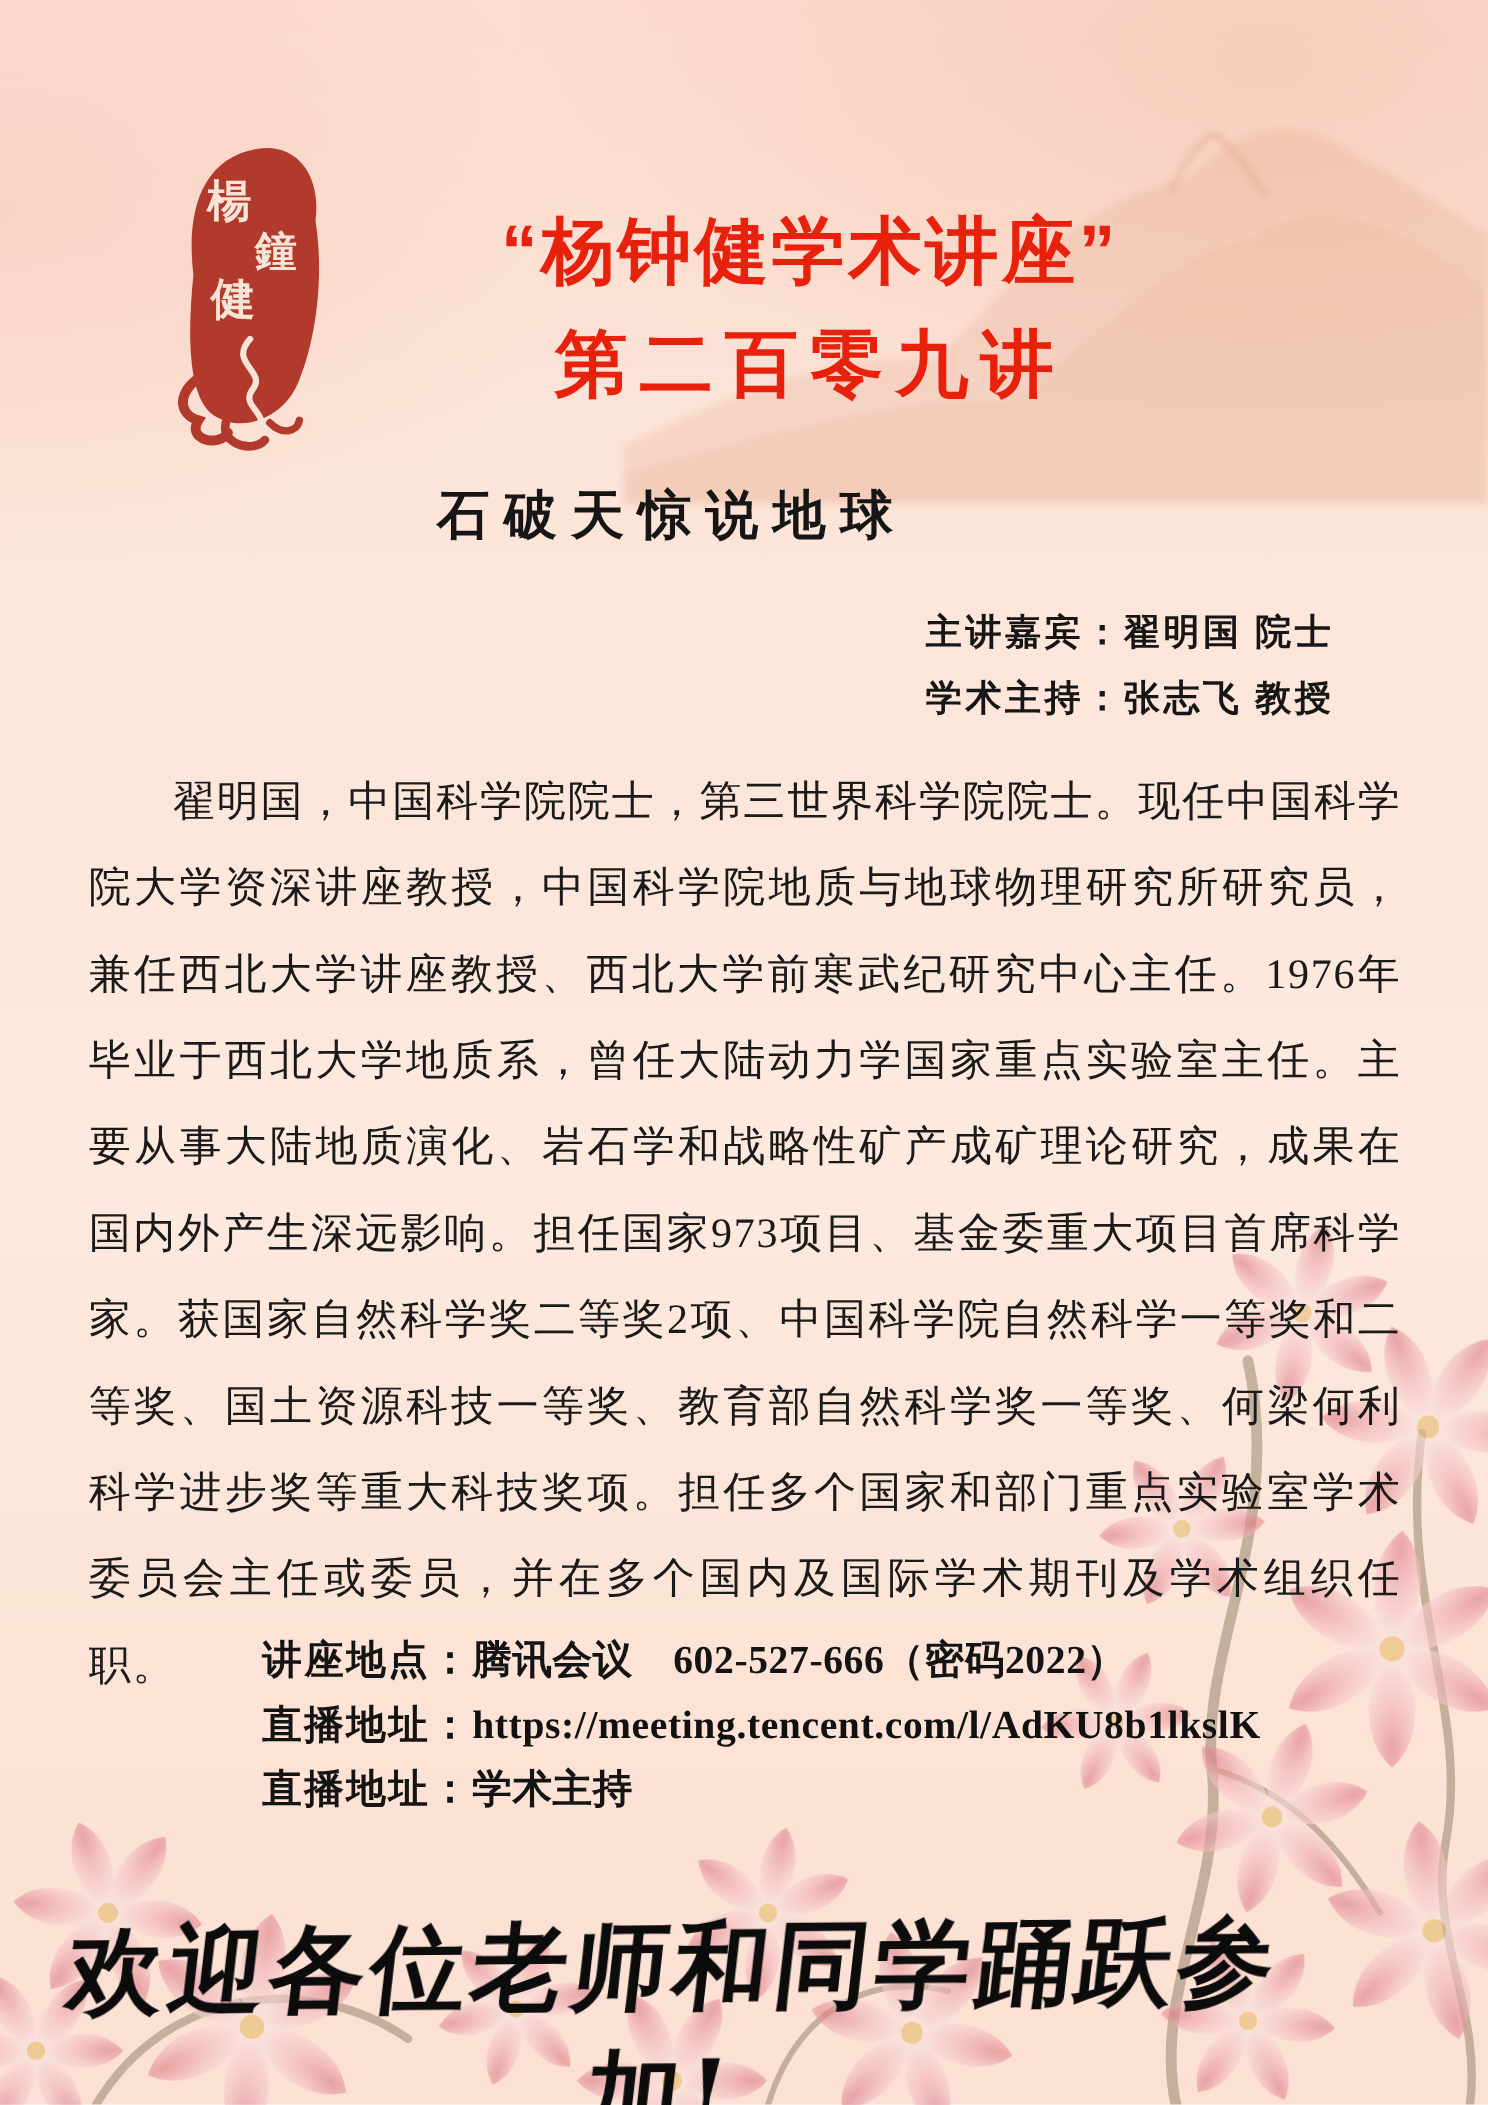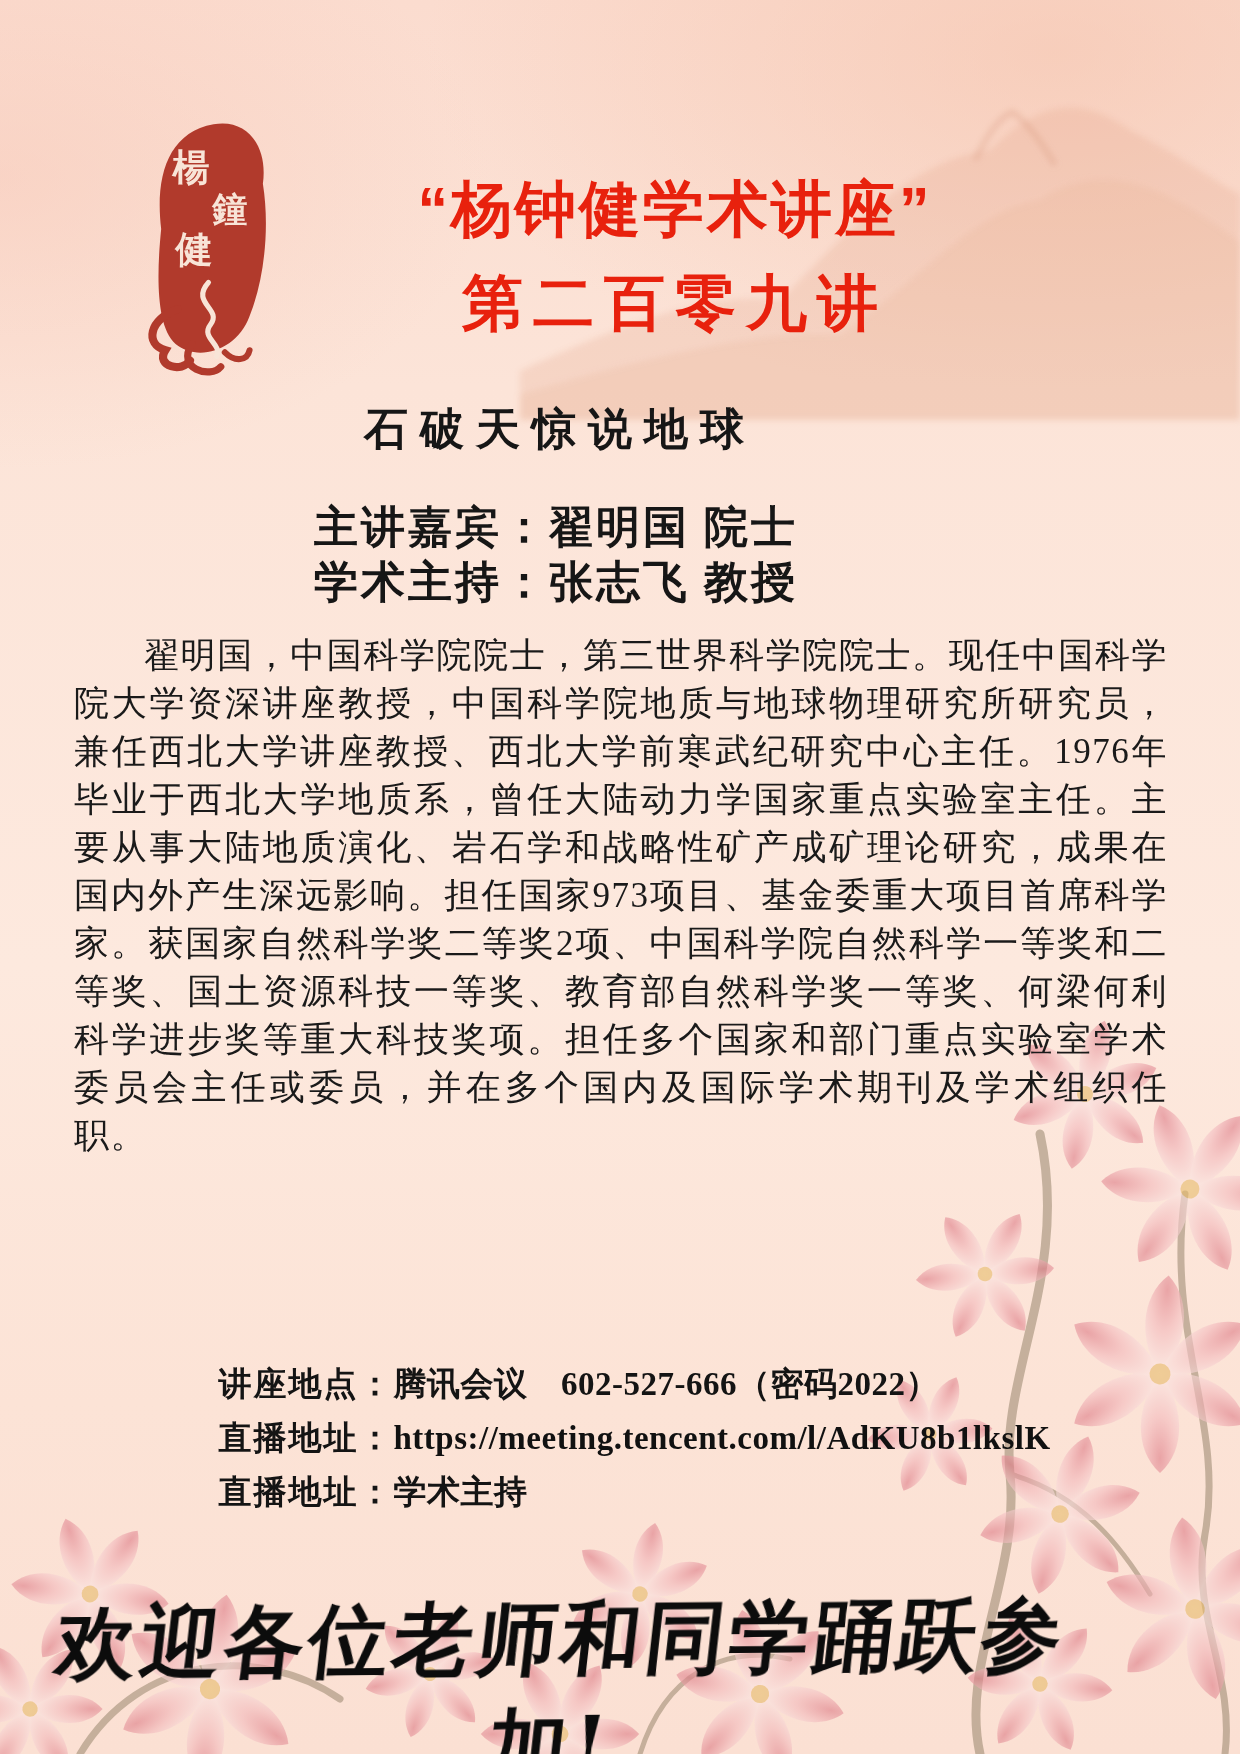--- a/index.html
+++ b/index.html
@@ -25,26 +25,26 @@
     font-weight:700;font-size:61px;letter-spacing:3px;line-height:1;margin-top:39px;
   }
   .title-line2{margin-top:33px;letter-spacing:10px;}
   .lecture-title{
     position:absolute;top:400px;left:0;right:120px;
     text-align:center;font-size:44px;font-weight:600;
     letter-spacing:12px;color:#161616;
   }
   .speakers{
     position:absolute;top:500px;left:0;right:128px;
-    text-align:center;font-size:44px;font-weight:700;
+    text-align:right;font-size:30px;font-weight:700;
     letter-spacing:3px;line-height:55px;color:#161616;
   }
   .bio{
     position:absolute;top:632px;left:74px;right:72px;margin:0;
-    font-size:35px;line-height:48px;letter-spacing:1.5px;
+    font-size:35px;line-height:72px;letter-spacing:1.5px;
     text-align:justify;text-indent:2em;color:#1a1a1a;font-weight:500;
   }
   .details{position:absolute;top:1303px;left:163px;right:40px;}
   .detail-row{height:54px;line-height:54px;font-size:33px;font-weight:700;letter-spacing:1px;white-space:pre-wrap;}
   .dlabel{letter-spacing:2px;}
   .dvalue{letter-spacing:.5px;}
   .dvalue-link{color:#111;text-decoration:none;margin-top:14px;}
   .footer{
     position:absolute;top:1586px;left:0;right:130px;
     text-align:center;font-family:"DejaVu Serif", serif;

